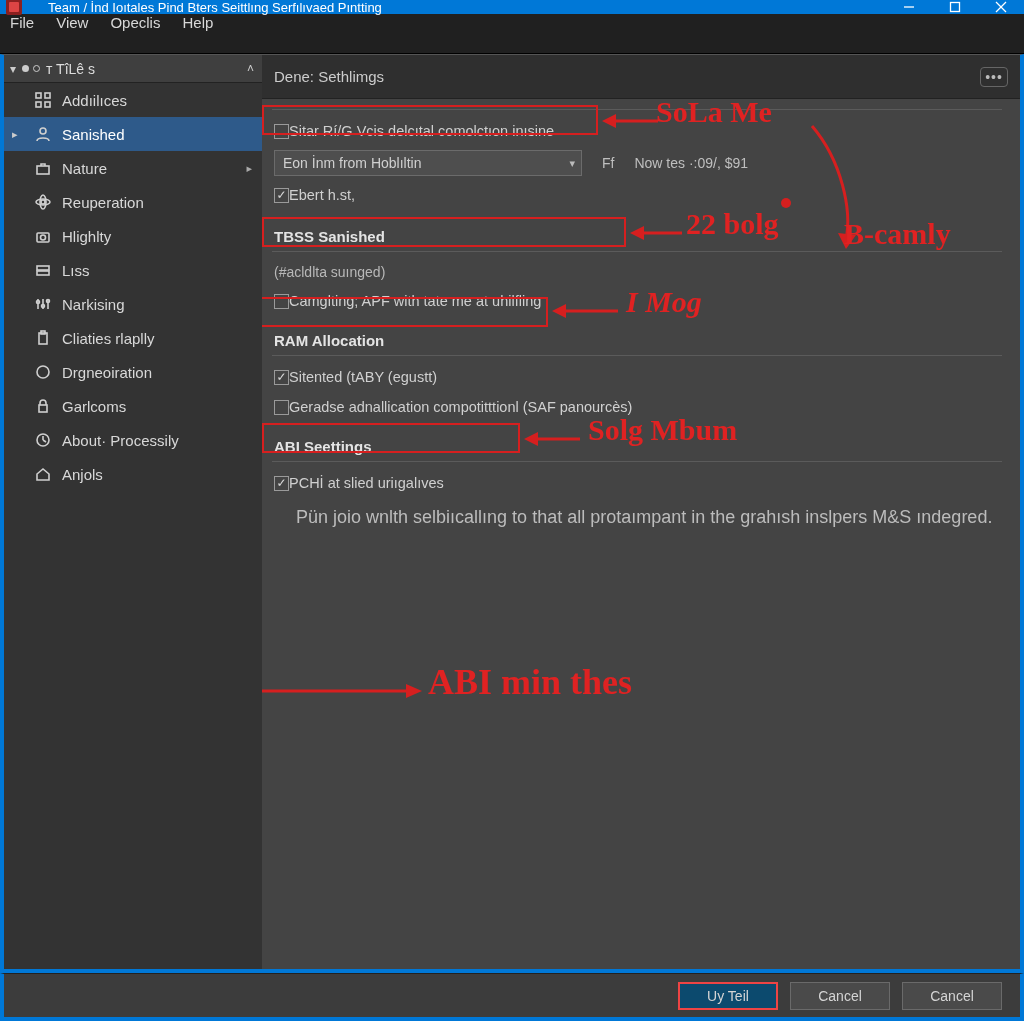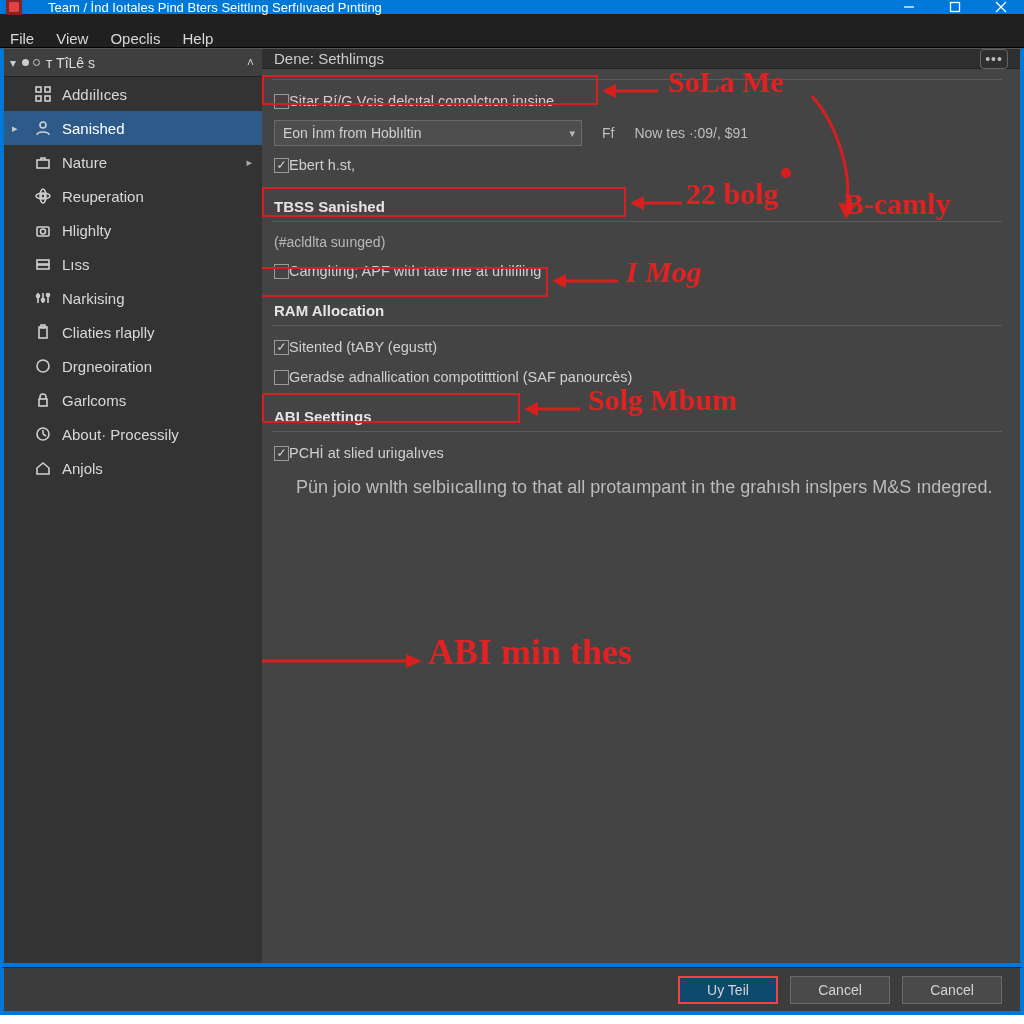--- a/index.html
+++ b/index.html
@@ -8,21 +8,21 @@
   
   .titlebar { height: 14px; background: #0078d7; display: flex; align-items: center; color: #ffffff; font-size: 13px; gap: 20px; }
   .titlebar .app-icon { width: 16px; height: 16px; background: #8b2020; margin: 0 6px; border-radius: 2px; position: relative; }
   .titlebar .app-icon::after { content:""; position:absolute; inset:3px; background:#d44; border-radius:1px; }
   .titlebar .title-text { flex: 1; white-space: nowrap; overflow: hidden; }
   .winbtns { display: flex; height: 100%; }
   .winbtn { width: 46px; display: flex; align-items: center; justify-content: center; color: #fff; font-size: 14px; }
   .winbtn svg { stroke: #fff; stroke-width: 1.3; fill: none; }
 
   
-  .menubar { height: 34px; background: #202020; display: flex; align-items: flex-end; padding: 0 10px; gap: 22px; border-bottom: 1px solid #000; }
+  .menubar { height: 40px; background: #202020; display: flex; align-items: flex-start; padding: 0 10px; gap: 22px; border-bottom: 1px solid #000; }
   .menubar .mitem { color: #d8d8d8; font-size: 15px; }
 
   
   .body { display: flex; height: calc(1024px - 23px - 34px - 48px); background: #3a3a3a; border-top: 1px solid #555; border-left: 4px solid #0078d7; border-bottom: 4px solid #0078d7; border-right: 4px solid #0078d7; }
   .sidebar { width: 258px; background: #333333; display: flex; flex-direction: column; }
   .tree-header { height: 28px; background: #3f3f3f; border-bottom: 1px solid #222; display:flex; align-items:center; padding: 0 6px; position: relative; }
   .tree-header .chev { color:#ccc; font-size:12px; margin-right:6px; }
   .tree-header .dot { width:7px;height:7px;background:#ccc;border-radius:50%; margin-right:4px; }
   .tree-header .dot2 { width:7px;height:7px;border:1px solid #ccc;border-radius:50%; margin-right:6px; }
   .tree-header .hlabel { color:#ddd; font-size:14px; }
@@ -31,21 +31,21 @@
   .navlist { list-style: none; }
   .navitem { display: flex; align-items: center; height: 34px; padding: 0 10px 0 30px; color: #d8d8d8; font-size: 15px; gap: 10px; position: relative; }
   .navitem.active { background: #2e5a8a; color: #fff; }
   .navitem .exp { position:absolute; left:8px; color:#ccc; font-size:11px; }
   .navitem .arrow-r { position:absolute; right:10px; color:#aaa; font-size:11px; }
   .navicon { width: 18px; height: 18px; display: inline-flex; align-items:center; justify-content:center; color:#cfcfcf; }
   .navicon svg { stroke:#cfcfcf; fill:none; stroke-width:1.6; }
 
   
   .main { flex: 1; background: #444444; display: flex; flex-direction: column; position: relative; }
-  .main-header { height: 20px; background: #2f2f2f; display: flex; align-items: center; padding: 0 12px; color: #ccc; font-size: 15px; border-bottom: 1px solid #222; }
+  .main-header { height: 44px; background: #2f2f2f; display: flex; align-items: center; padding: 0 12px; color: #ccc; font-size: 15px; border-bottom: 1px solid #222; }
   .main-header .more { margin-left: auto; width: 28px; height: 20px; border: 1px solid #666; border-radius: 4px; display:flex; align-items:center; justify-content:center; color:#bbb; font-size:14px; letter-spacing:1px; }
 
   .content { padding: 10px 18px 18px 10px; position: relative; flex: 1; overflow: hidden; }
 
   .section-title { color: #e4e4e4; font-size: 15px; font-weight: 600; padding: 8px 0 6px 2px; }
   .section-rule { border: none; border-top: 1px solid #5b5b5b; margin-bottom: 6px; }
 
   .row { display: flex; align-items: center; min-height: 30px; padding: 4px 0 4px 2px; color: #d0d0d0; font-size: 14.5px; }
   .chk { width: 15px; height: 15px; border: 1.5px solid #9a9a9a; display:inline-flex; align-items:center; justify-content:center; flex: 0 0 15px; }
   .chk.checked::after { content:"✓"; color:#d8d8d8; font-size:12px; line-height:1; }
@@ -301,21 +301,21 @@
       <div class="overlay">
 
         <div class="annot-box" style="left:0px; top:6px; width:336px; height:30px;"></div>
 
         <div class="annot-arrow" style="left:338px; top:10px; width:60px; height:24px;">
           <svg width="60" height="24">
               <line x1="58" y1="12" x2="12" y2="12"></line>
               <polygon class="head" points="2,12 16,5 16,19"></polygon>
             </svg>
         </div>
-        <div class="annot-text" style="left:406px; top:-4px;text-align:center;">SoLa Me</div>
+        <div class="annot-text" style="left:394px; top:-4px;text-align:center;">SoLa Me</div>
 
         <div class="annot-arrow" style="left:540px; top:22px; width:60px; height:130px;">
           <svg width="60" height="130">
               <path d="M10 5 C 40 40, 50 90, 44 118"></path>
               <polygon class="head" points="44,128 36,112 54,114"></polygon>
             </svg>
         </div>
         <div class="annot-text" style="left:582px; top:118px;">B-camly</div>
 
         <div class="annot-arrow" style="left:516px; top:96px; width:16px; height:16px;">

